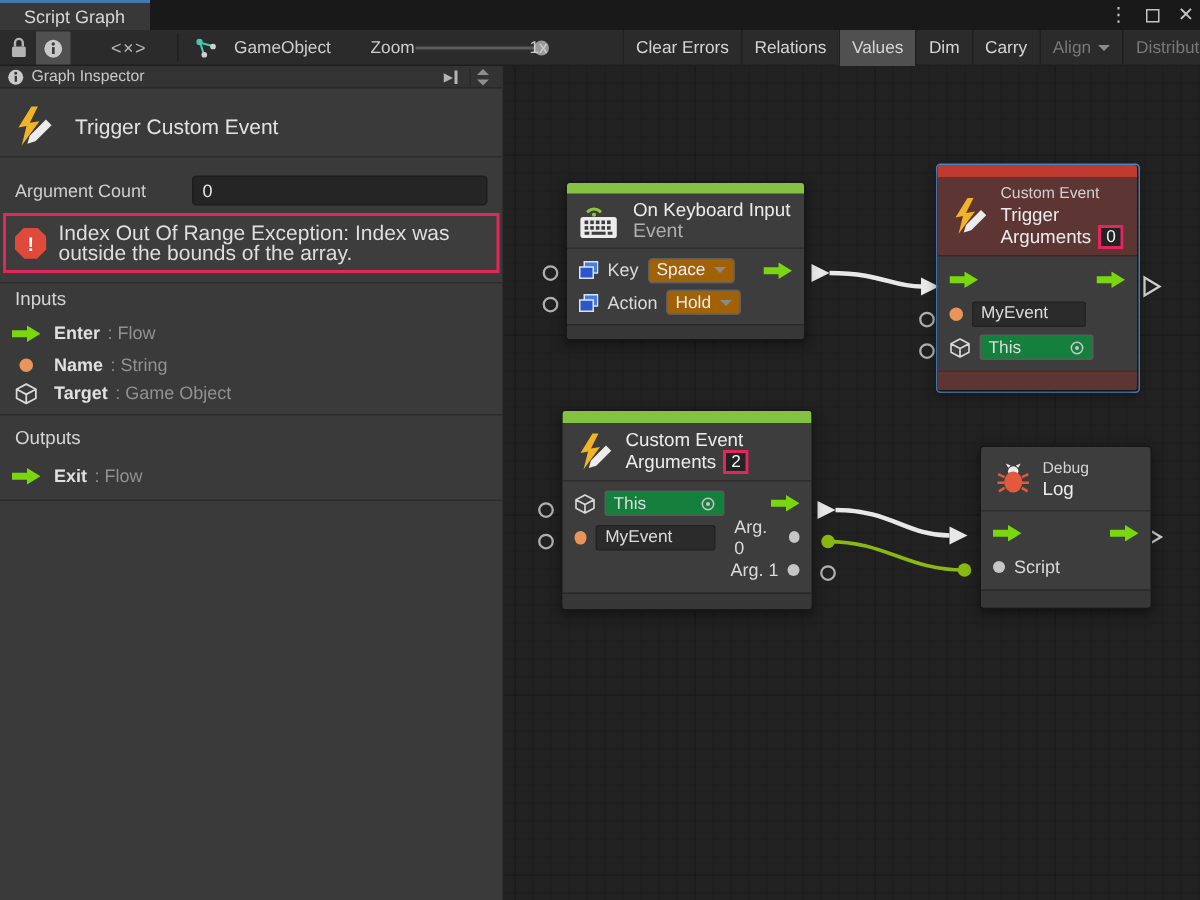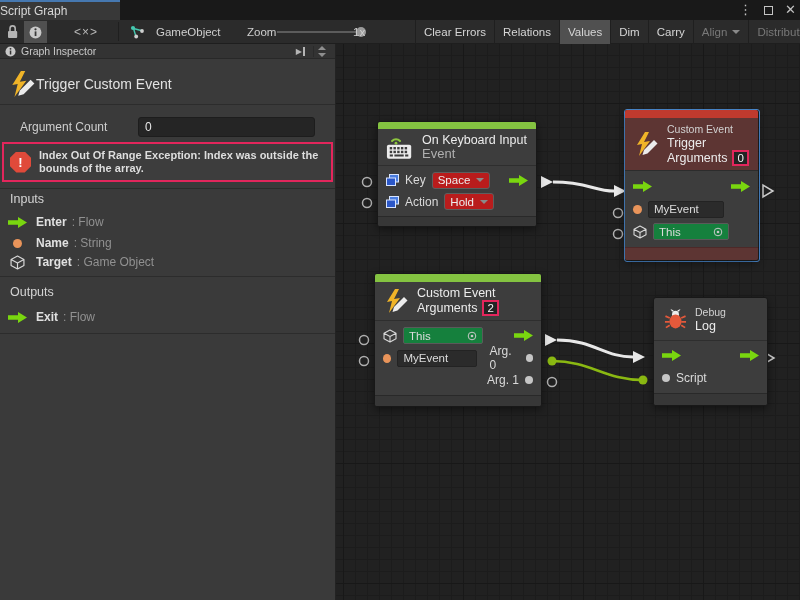--- a/index.html
+++ b/index.html
@@ -2,23 +2,23 @@
 <html><head>
 <meta charset="utf-8">
 <style>
   * { margin:0; padding:0; box-sizing:border-box; }
   html,body { width:800px; height:600px; overflow:hidden; background:#3a3a3a;
               font-family:"Liberation Sans", sans-serif; }
   .abs { position:absolute; }
 
   
   #tabbar { left:0; top:0; width:800px; height:20px; background:#191919; }
-  #tab { left:0; top:0; width:120px; height:20px; background:#383838;
+  #tab { left:0; top:0; width:100px; height:20px; background:#383838;
          border-top:2px solid #4678b0; color:#d8d8d8; font-size:12px;
-         display:flex; align-items:center; padding:0 0; }
+         display:flex; align-items:center; padding:0 16px; }
   #winctl { right:4px; top:0; height:20px; display:flex; align-items:center; gap:12px; color:#c4c4c4; }
   #winctl .wc { font-size:13px; line-height:20px; cursor:default; }
   #maxbox { width:9px; height:9px; border:1.5px solid #c4c4c4; }
 
   
   #toolbar { left:0; top:20px; width:800px; height:24px; background:#2b2b2b;
              border-bottom:1px solid #1e1e1e; color:#cfcfcf; font-size:11.5px; }
   .tsep { position:absolute; top:2px; bottom:2px; width:1px; background:#1f1f1f; }
   #btn-info { left:24px; top:1px; width:23px; height:22px; background:#505050;
               display:flex; align-items:center; justify-content:center; }
@@ -47,33 +47,33 @@
                gap:5px; padding:0 5px; font-size:10.5px; color:#c9c9c9; }
   #insp-head .grow { flex:1; }
   #dockbtn { display:flex; align-items:center; gap:1px; color:#b4b4b4; font-size:8px; padding:0 3px; }
   #dockbar { width:2px; height:9px; background:#b4b4b4; }
   #spinner { display:flex; flex-direction:column; gap:3px; padding:0 4px; border-left:1px solid #2a2a2a; }
   .tri-up { width:0; height:0; border-left:4px solid transparent; border-right:4px solid transparent;
             border-bottom:4px solid #8f8f8f; }
   .tri-dn { width:0; height:0; border-left:4px solid transparent; border-right:4px solid transparent;
             border-top:4px solid #8f8f8f; }
   #insp-title { left:0; top:20px; width:335px; height:40px; display:flex; align-items:center;
-                padding:0 8px; }
+                padding:0 8px; gap:14px; }
   #insp-title .t { font-size:14px; color:#e2e2e2; }
   .divider { position:absolute; left:0; width:335px; height:1px; background:#2c2c2c; }
-  #field-row { left:0; top:70px; width:335px; height:26px; display:flex; align-items:center; padding:0 20px; }
+  #field-row { left:0; top:70px; width:335px; height:26px; display:flex; align-items:center; padding:0 10px; }
   #field-row label { width:118px; font-size:12px; color:#cfcfcf; }
   #argcount { flex:1; height:20px; background:#252525; border:1px solid #1d1d1d; border-radius:3px;
               color:#e6e6e6; font-size:12px; padding:0 6px; font-family:inherit; }
   #errbox { left:2px; top:98px; width:331px; height:40px; border:2px solid #e3265c; background:#3d3d3d;
             display:flex; align-items:center; gap:8px; padding:0 6px; }
   #erricon { width:21px; height:21px; flex:0 0 21px; background:#e04a3a; color:#fff; font-weight:bold;
              font-size:13px; display:flex; align-items:center; justify-content:center;
              clip-path:polygon(30% 0,70% 0,100% 30%,100% 70%,70% 100%,30% 100%,0 70%,0 30%); }
-  #errtext { font-size:11px; line-height:13px; color:#dedede;font-weight:bold; }
+  #errtext { font-size:14px; line-height:13px; color:#dedede; }
   .sechead { position:absolute; left:10px; font-size:12.5px; color:#d4d4d4; }
   .portitem { position:absolute; left:8px; display:flex; align-items:center; gap:9px; height:16px; }
   .portitem .nm { font-size:12px; font-weight:bold; color:#e0e0e0; }
   .portitem .tp { font-size:12px; color:#919191; }
   .dot-orange { width:9px; height:9px; border-radius:50%; background:#e9945a; }
   .dot-gray { width:8px; height:8px; border-radius:50%; background:#c6c6c6; }
 
   
   #canvas { left:336px; top:44px; width:464px; height:556px; background:#212121;
     background-image:
@@ -91,21 +91,21 @@
   .nhead { display:flex; align-items:center; gap:8px; padding:4px 8px; border-bottom:1px solid #2e2e2e; }
   .nhead .lines { display:flex; flex-direction:column; line-height:14px; }
   .ncat { font-size:10.5px; color:#d2d2d2; }
   .ntitle { font-size:12.5px; color:#ececec; }
   .nsub { font-size:13px; color:#b0b0b0; }
   .nbody { flex:1; padding:3px 0; display:flex; flex-direction:column; justify-content:space-evenly; }
   .prow { display:flex; align-items:center; gap:6px; padding:0 8px; height:21px;
           font-size:12px; color:#dadada; }
   .grow { flex:1; }
   .nfoot { height:11px; background:#373737; border-top:1px solid #292929; flex:0 0 auto; }
-  .ndrop { display:flex; align-items:center; gap:6px; background:#b91c1c; border:1px solid #5e5e5e;
+  .ndrop { display:flex; align-items:center; gap:6px; background:#a16207; border:1px solid #5e5e5e;
            border-radius:3px; height:17px; padding:0 5px; font-size:11.5px; color:#ededed; }
   .nfield { background:#2b2b2b; border:1px solid #232323; border-radius:2px; height:17px;
             color:#dcdcdc; font-size:11.5px; padding:0 5px; font-family:inherit; }
   .darkdrop { display:flex; align-items:center; background:#15803d; border:1px solid #5a5a5a;
               border-radius:2px; height:17px; padding:0 5px; font-size:11.5px; color:#dcdcdc; }
   .badge { display:inline-flex; align-items:center; justify-content:center; min-width:15px; height:16px;
            border:2px solid #e3265c; background:#232323; color:#f4f4f4; font-size:11.5px;
            padding:0 3px; margin-left:5px; }
 
   

